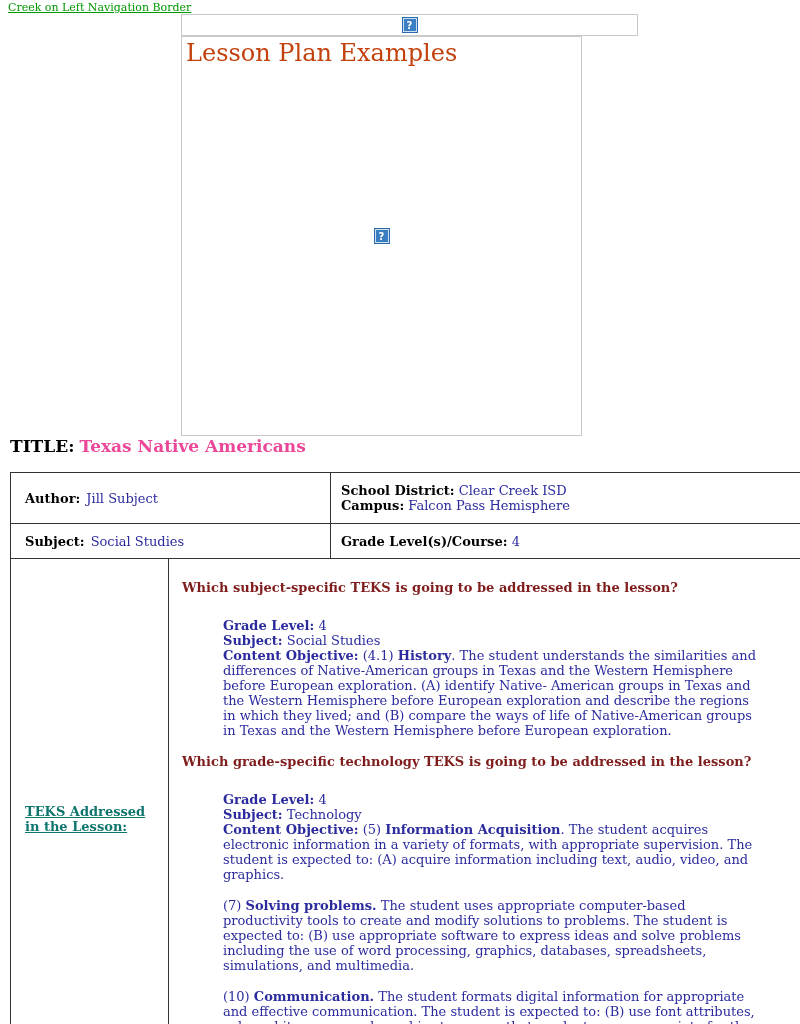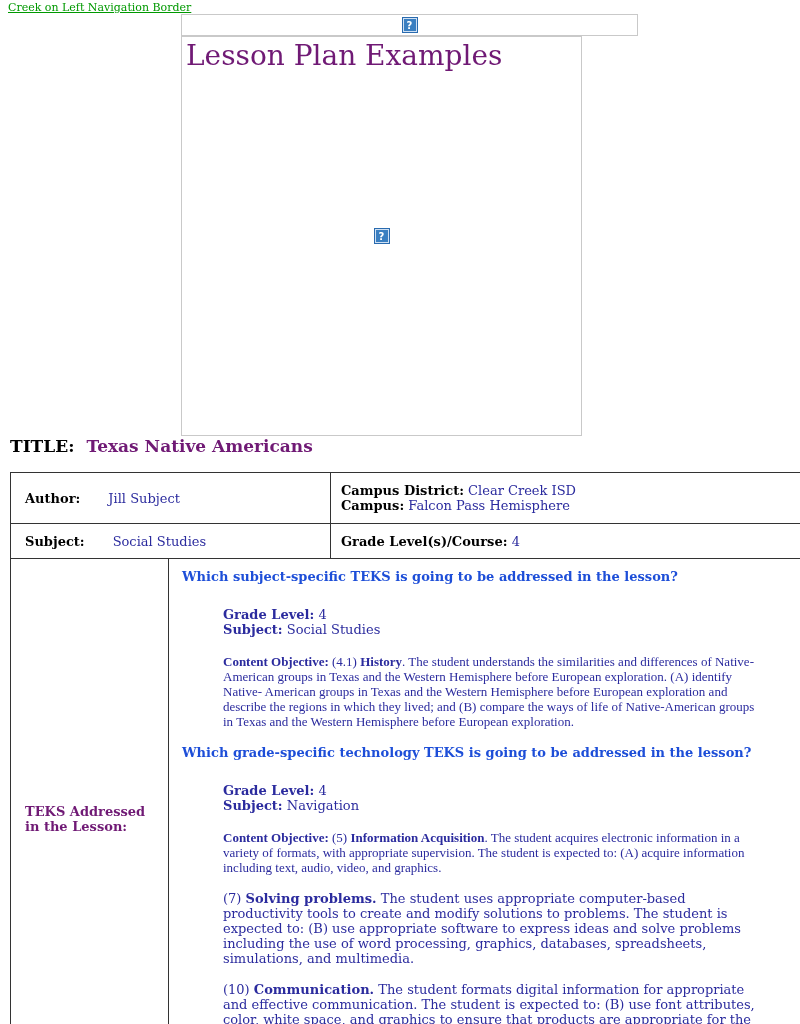--- a/index.html
+++ b/index.html
@@ -18,58 +18,58 @@
   
   .imgicon { width:16px; height:16px; display:flex; align-items:center;
              justify-content:center; background:#3a7fc1;
              border:1px solid #2a6baf; box-shadow:inset 0 0 0 1px #cfe0f3;
              color:#fff; font:bold 10px "DejaVu Sans", sans-serif;
              user-select:none; }
 
   
   .banner-box { position:absolute; left:181px; top:36px; width:401px; height:400px;
                 border:1px solid #c9c9c9; background:#fff; }
-  .banner-title { font-size:28px; color:#701a75; padding:2px 4px; }
+  .banner-title { font-size:24px; color:#c2410c; padding:2px 4px; }
   .banner-box .center-icon { position:absolute; left:50%; top:50%;
                              transform:translate(-50%,-50%); }
 
   
   .title-line { position:absolute; left:10px; top:436px; font-size:17px;
                 font-weight:bold; color:#000; white-space:nowrap; }
-  .title-line .val { color:#701a75; margin-left:12px; }
+  .title-line .val { color:#ec4899; margin-left:5px; }
 
   
   .lesson-table { position:absolute; left:10px; top:472px; width:800px;
                   border:1px solid #333; border-right:none; font-size:13px; }
   .trow { display:flex; border-bottom:1px solid #333; }
   .trow:last-child { border-bottom:none; }
   .row1 { height:51px; }
   .row2 { height:35px; }
-  .cell { padding-left:14px;gap:22px; }
+  .cell { padding-left:14px; }
   .c-left { width:320px; border-right:1px solid #333; display:flex;
             align-items:center; }
   .c-right { flex:1; display:flex; flex-direction:column; justify-content:center;
              padding-left:10px; line-height:15px; }
   .lbl { font-weight:bold; color:#000; }
   .bluetext { color:#2b2b9e; }
   .val-gap { margin-left:6px; }
 
   
   .row3 { min-height:520px; }
   .c-teks-label { width:158px; border-right:1px solid #333; display:flex;
                   align-items:center; padding-left:14px; }
-  .teks-label-text { font-weight:bold; color:#701a75; line-height:15px; }
+  .teks-label-text { font-weight:bold; color:#0f766e; line-height:15px;text-decoration:underline; }
   .c-teks-content { flex:1; padding:10px 40px 12px 13px; color:#2b2b9e;
                     line-height:15px; }
-  .question { font-weight:bold; color:#1d4ed8; margin:0 0 23px 0; }
+  .question { font-weight:bold; color:#7f1d1d; margin:11px 0 23px 0; }
   .q2 { margin-top:16px; }
   .indent { margin-left:41px; max-width:535px; }
   .indent .line b, .indent p b { font-weight:bold; }
   .indent p { margin:0 0 16px 0; }
-  .indent .co { margin-top:17px;font-family:Liberation Serif, serif; }
+  .indent .co { margin-top:0; }
 </style>
 </head>
 <body>
 
 <a class="nav-link">Creek on Left Navigation Border</a>
 
 <div class="top-bar">
   <span class="imgicon">?</span>
 </div>
 
@@ -84,21 +84,21 @@
 
 <div class="lesson-table">
 
   <div class="trow row1">
     <div class="cell c-left">
       <span class="lbl">Author:</span>
       <span class="bluetext val-gap">Jill Subject</span>
     </div>
     <div class="c-right">
       <div>
-        <span class="lbl">Campus District:</span>
+        <span class="lbl">School District:</span>
         <span class="bluetext">Clear Creek ISD</span>
       </div>
       <div>
         <span class="lbl">Campus:</span>
         <span class="bluetext">Falcon Pass Hemisphere</span>
       </div>
     </div>
   </div>
 
   <div class="trow row2">
@@ -129,21 +129,21 @@
       <div class="indent">
         <div class="line"><b>Grade Level:</b> <span>4</span></div>
         <div class="line"><b>Subject:</b> <span>Social Studies</span></div>
         <p class="co"><b>Content Objective:</b> <span>(4.1)</span> <b>History</b><span>. The student understands the similarities and differences of Native-American groups in Texas and the Western Hemisphere before European exploration. (A) identify Native- American groups in Texas and the Western Hemisphere before European exploration and describe the regions in which they lived; and (B) compare the ways of life of Native-American groups in Texas and the Western Hemisphere before European exploration.</span></p>
       </div>
 
       <p class="question q2">Which grade-specific technology TEKS is going to be addressed in the lesson?</p>
 
       <div class="indent">
         <div class="line"><b>Grade Level:</b> <span>4</span></div>
-        <div class="line"><b>Subject:</b> <span>Navigation</span></div>
+        <div class="line"><b>Subject:</b> <span>Technology</span></div>
         <p class="co"><b>Content Objective:</b> <span>(5)</span> <b>Information Acquisition</b><span>. The student acquires electronic information in a variety of formats, with appropriate supervision. The student is expected to: (A) acquire information including text, audio, video, and graphics.</span></p>
         <p><span>(7)</span> <b>Solving problems.</b><span> The student uses appropriate computer-based productivity tools to create and modify solutions to problems. The student is expected to: (B) use appropriate software to express ideas and solve problems including the use of word processing, graphics, databases, spreadsheets, simulations, and multimedia.</span></p>
         <p><span>(10)</span> <b>Communication.</b><span> The student formats digital information for appropriate and effective communication. The student is expected to: (B) use font attributes, color, white space, and graphics to ensure that products are appropriate for the</span></p>
       </div>
 
     </div>
   </div>
 
 </div>
 

